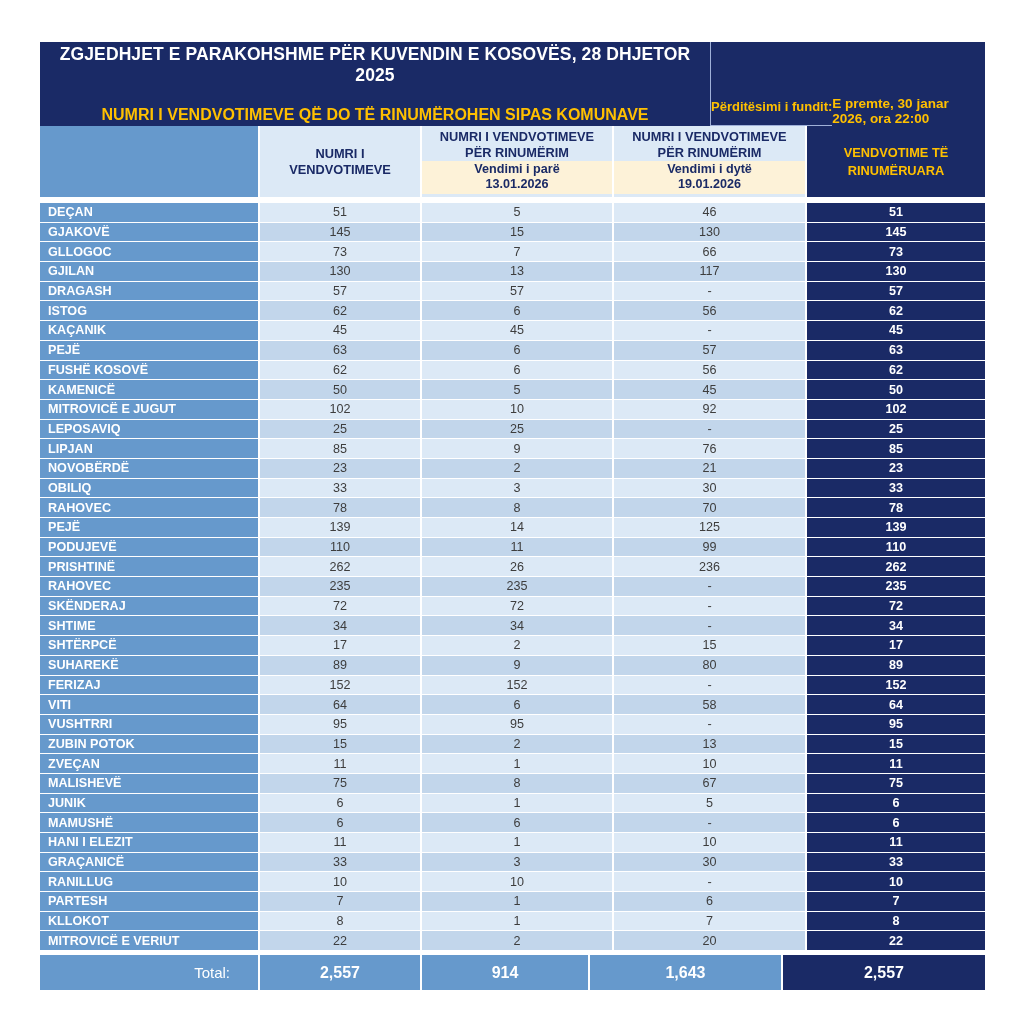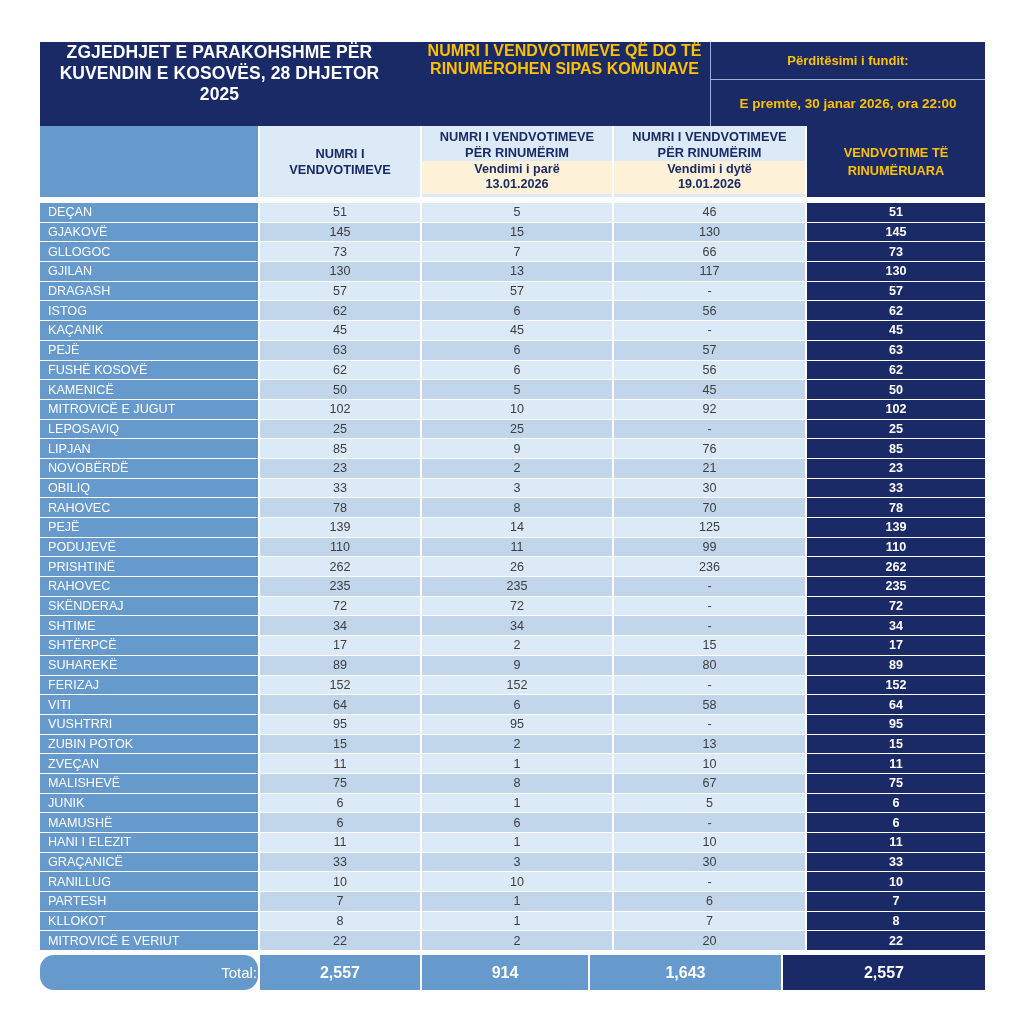--- a/index.html
+++ b/index.html
@@ -19,41 +19,42 @@
 
   
   .top-header {
     display: flex;
     background: #1a2a66;
     height: 84px;
   }
   .title-block {
     width: 670px;
     display: flex;
-    flex-direction: row;
+    flex-direction: column;
     justify-content: center;
     gap: 20px;
     text-align: center;
   }
   .title {
     color: #ffffff;
     font-weight: bold;
     font-size: 17.5px;
     letter-spacing: 0.1px;
   }
   .subtitle {
     color: #ffc000;
     font-weight: bold;
     font-size: 16px;
   }
   .update-block {
     flex: 1;
     border-left: 1px solid #9fb0d8;
     display: flex;
-    flex-direction: column;
+    flex-direction: row;
+    align-items: flex-end;
   }
   .update-top {
     height: 37px;
     border-bottom: 1px solid #9fb0d8;
     display: flex;
     align-items: center;
     justify-content: center;
     color: #ffc000;
     font-weight: bold;
     font-size: 13px;
@@ -122,21 +123,21 @@
     display: flex;
     align-items: center;
     justify-content: center;
     font-size: 12.6px;
     box-sizing: border-box;
   }
   .cell.muni {
     width: 218px;
     background: #6699cc;
     color: #ffffff;
-    font-weight: normal;
+    font-weight: bold;
     justify-content: flex-start;
     padding-left: 8px;
   }
   .cell.v1 { width: 160px; }
   .cell.v2 { width: 190px; }
   .cell.v3 { width: 191px; }
   .cell.val { color: #3d3d3d; }
   .row:nth-child(odd)  .val { background: #dce9f6; }
   .row:nth-child(even) .val { background: #c2d6eb; }
   .cell.rec {
@@ -157,24 +158,23 @@
     display: flex;
     align-items: center;
     justify-content: center;
     background: #6699cc;
     color: #ffffff;
     box-sizing: border-box;
   }
   .tcell.tlabel {
     width: 218px;
     justify-content: flex-end;
-    padding-right: 1px;
+    padding-right: 28px;
     font-size: 15px;
     font-weight: normal;
-    border-radius: 14px;
   }
   .tcell.tv1 { width: 160px; }
   .tcell.tv2 { width: 166px; }
   .tcell.tv3 { width: 191px; }
   .tcell.tval { font-weight: bold; font-size: 16px; }
   .tcell.trec {
     flex: 1;
     background: #1a2a66;
     font-weight: bold;
     font-size: 16px;

